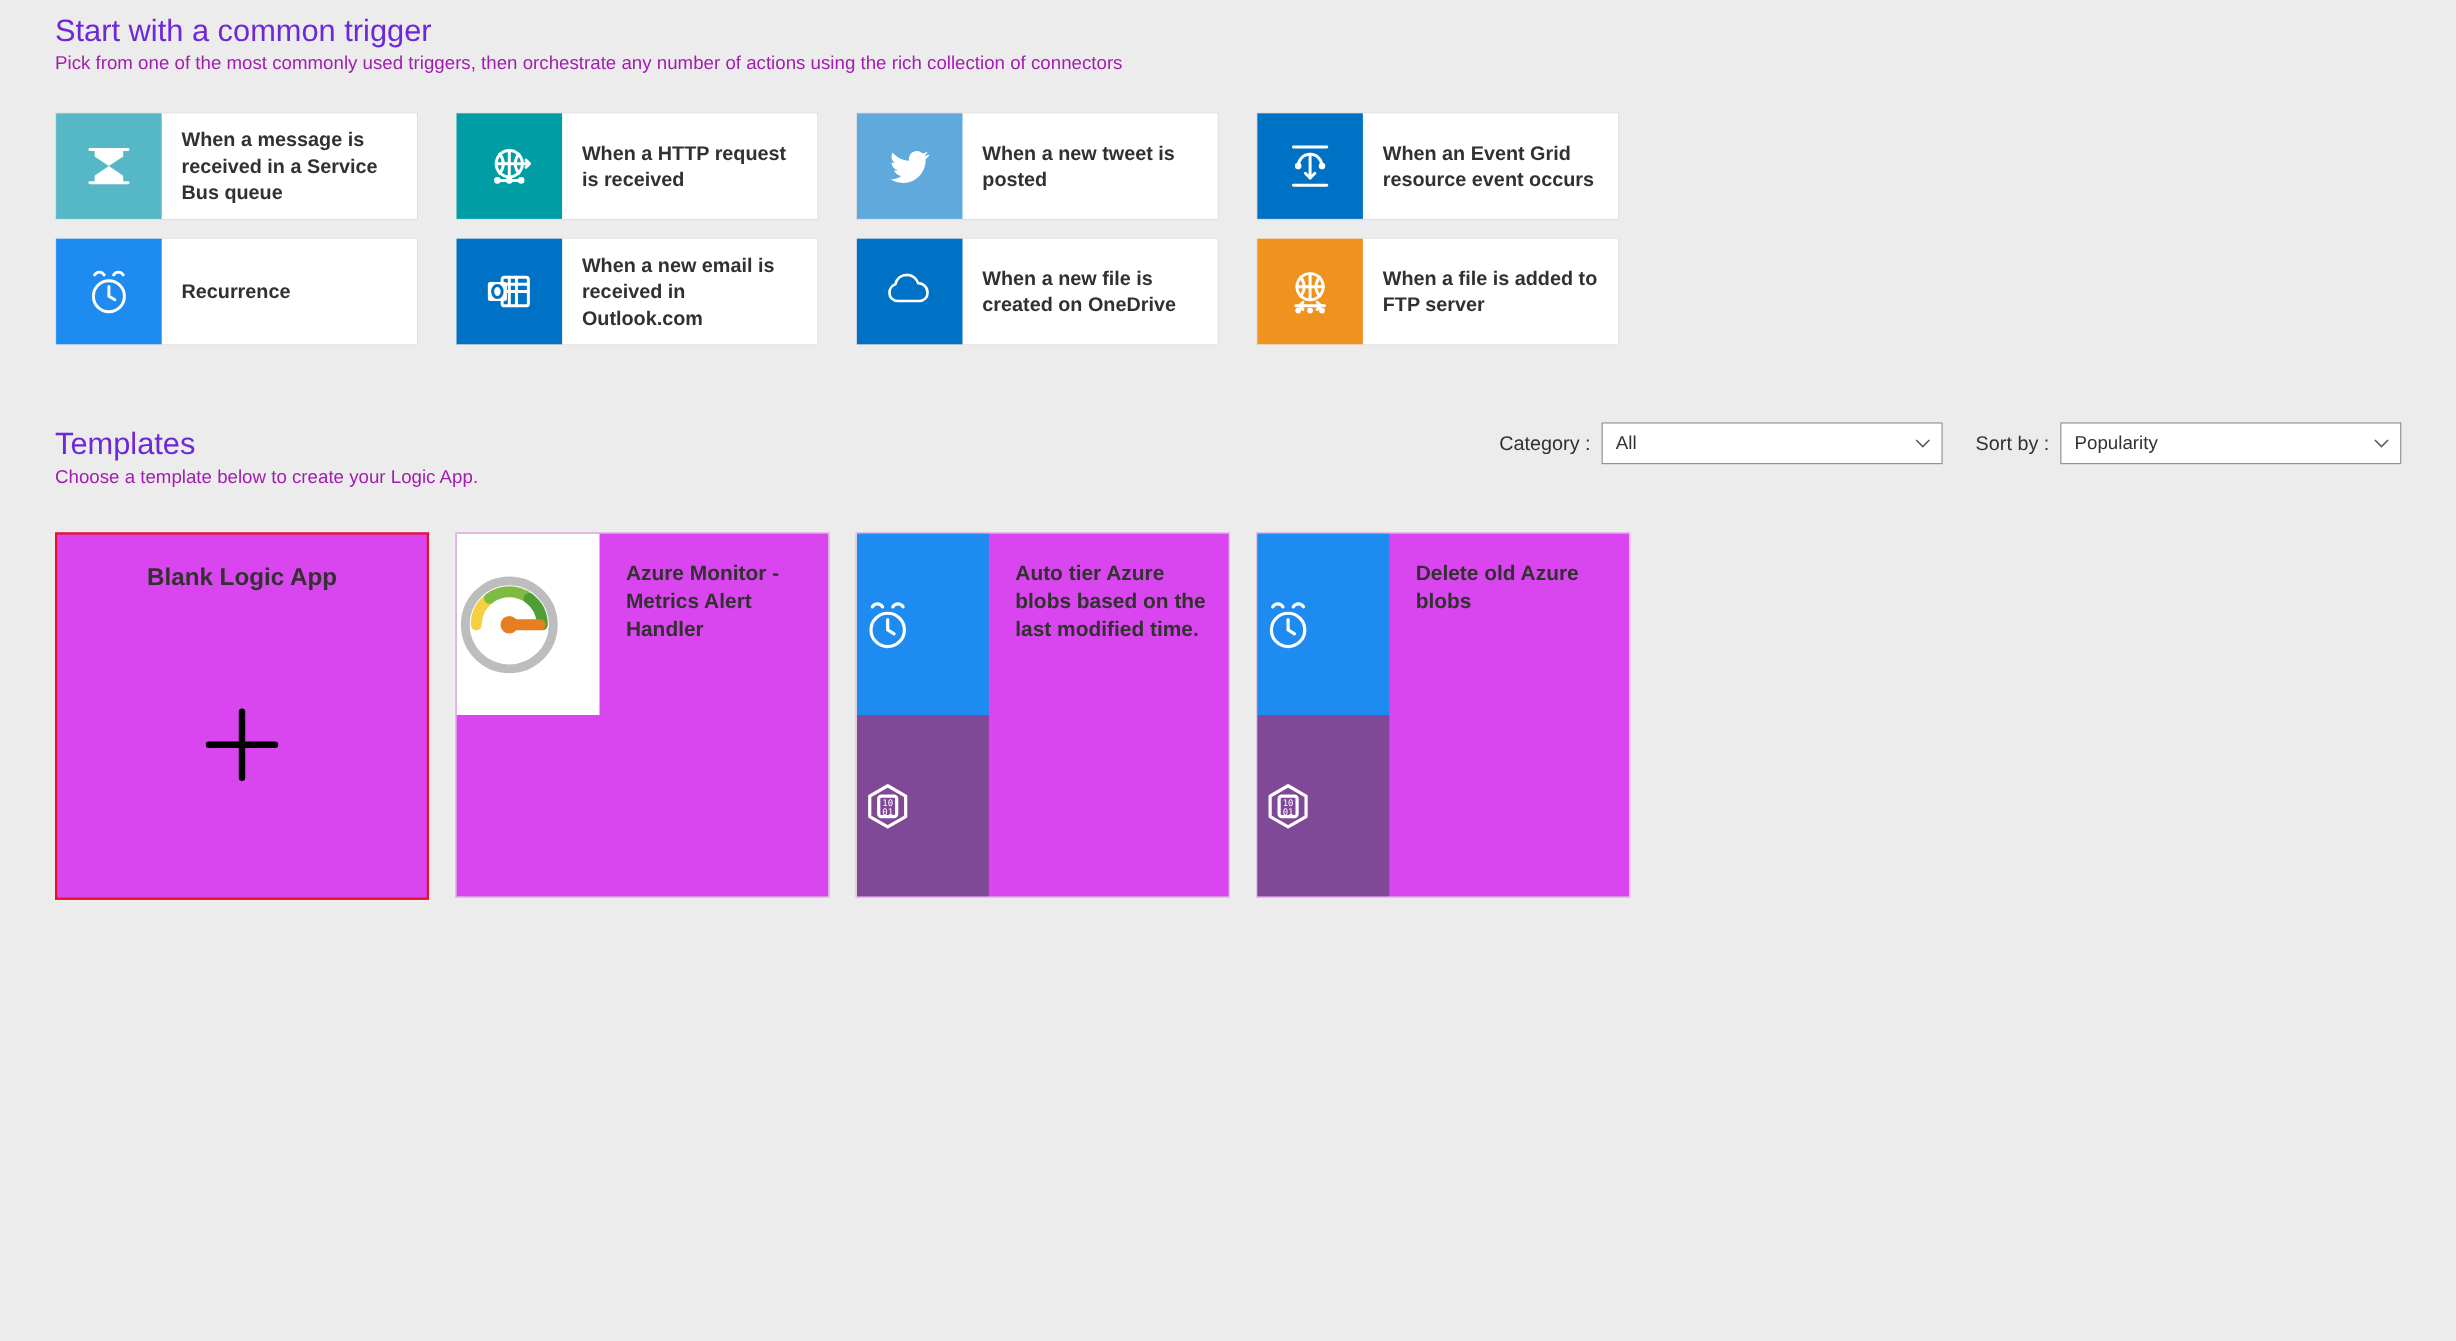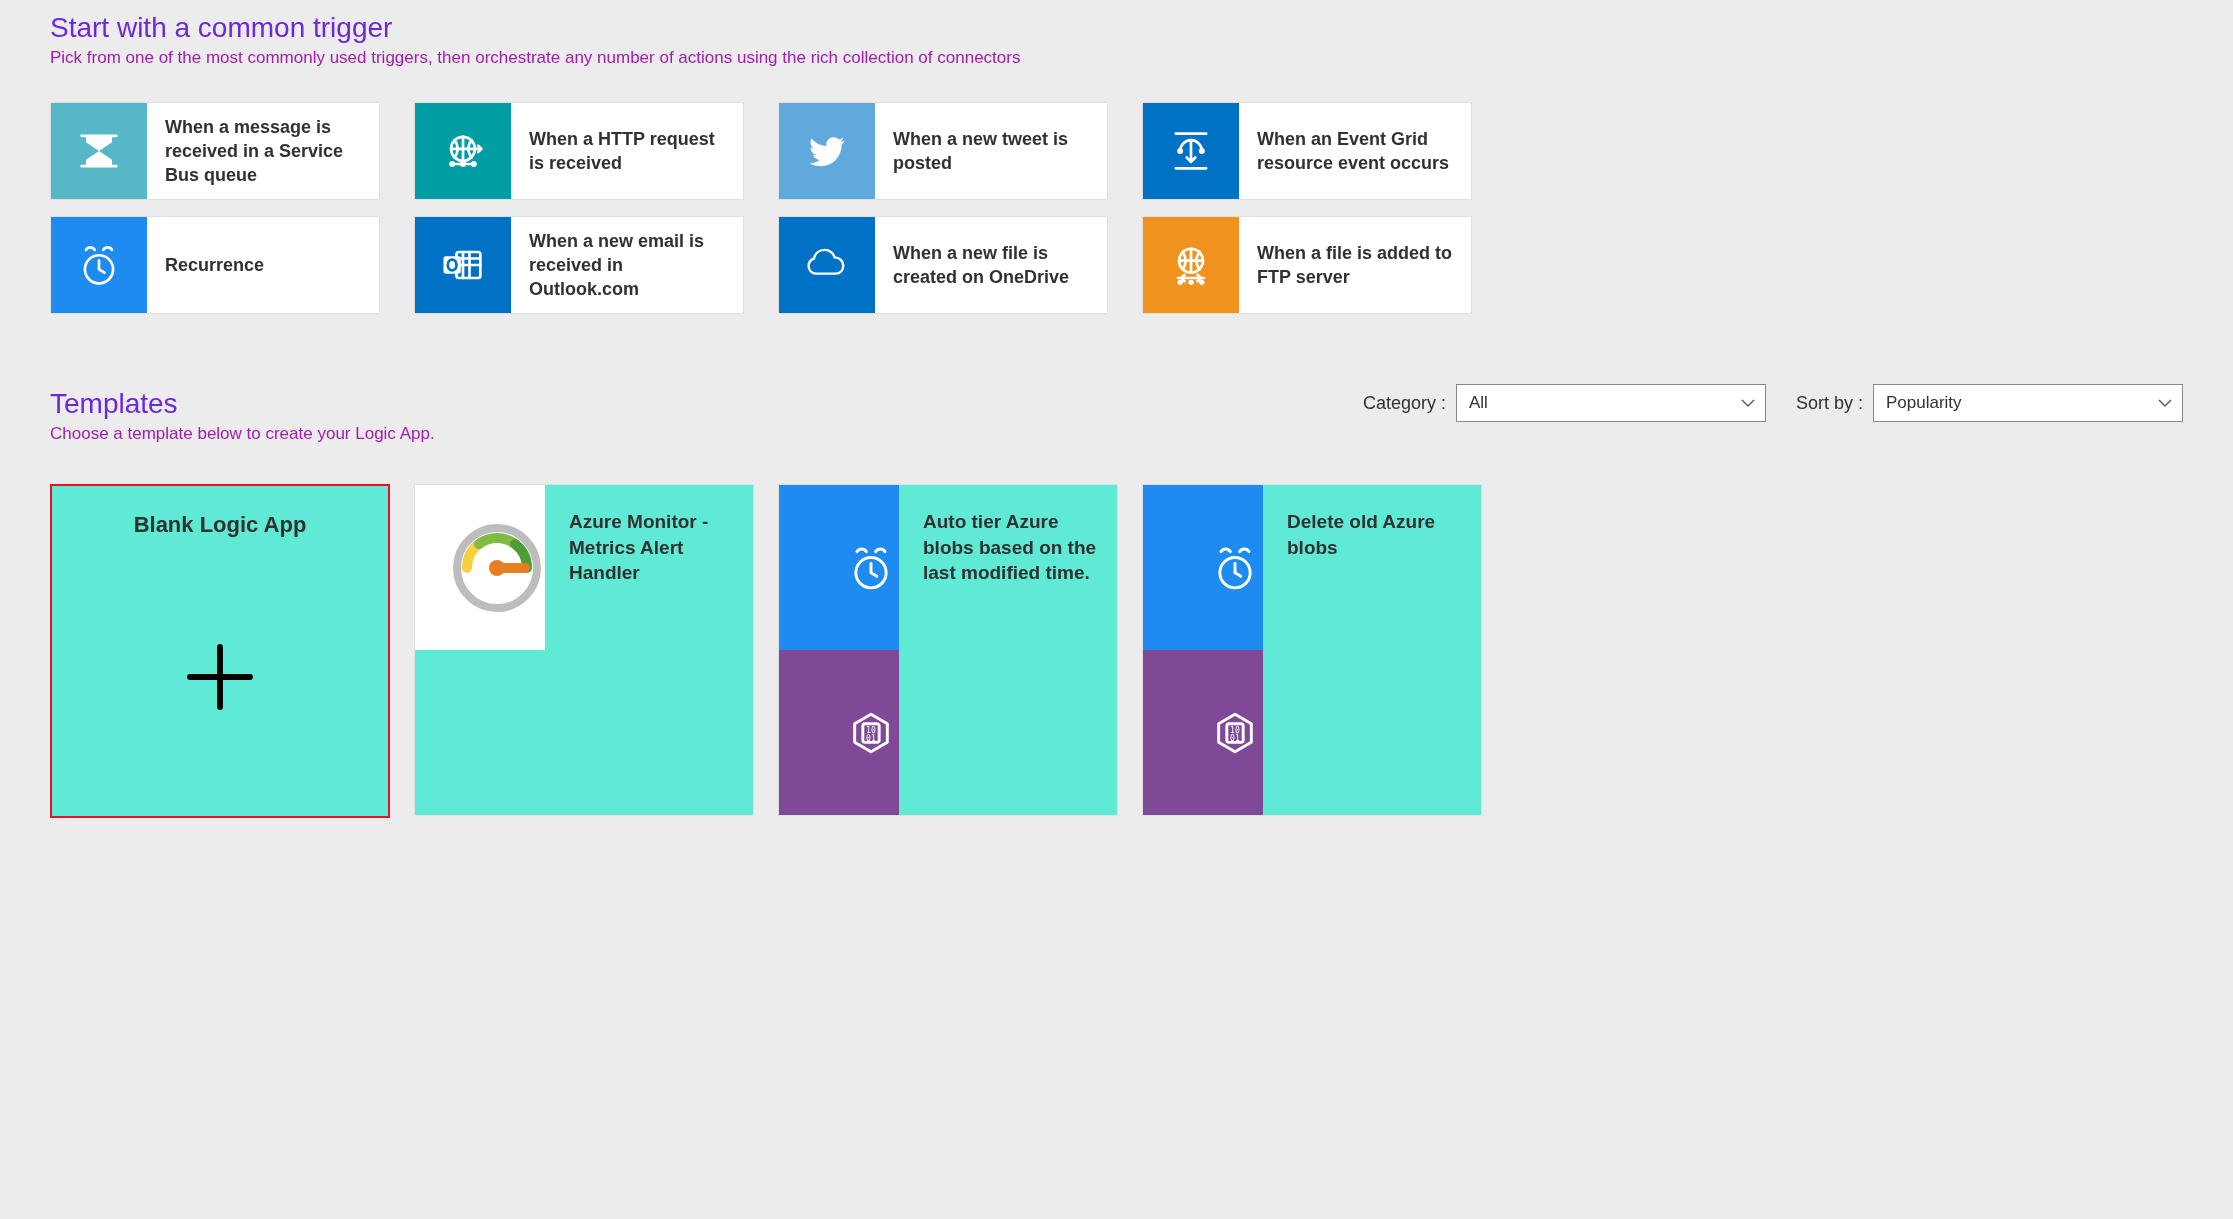--- a/index.html
+++ b/index.html
@@ -12,25 +12,25 @@
   .trigger-label{flex:1;padding:10px 16px 10px 18px;display:flex;align-items:center;font-size:18px;line-height:1.35;font-weight:600;color:#323130;}
   .templates-header{display:flex;align-items:flex-start;margin-top:70px;gap:30px;}
   .templates-left{flex:0 0 auto;}
   .templates-left .sec-title{margin-top:4px;}
   .filters{margin-left:auto;display:flex;align-items:flex-start;gap:30px;}
   .filter-group{display:flex;align-items:center;gap:10px;}
   .filter-label{font-size:18px;}
   .select{position:relative;height:36px;border:1px solid #8a8886;background:#fff;display:flex;align-items:center;padding:0 36px 0 12px;font-size:17px;min-width:250px;cursor:pointer;}
   .select .chev{position:absolute;right:10px;top:50%;transform:translateY(-50%);}
   .template-grid{display:grid;grid-template-columns:repeat(4,340px);gap:20px 24px;margin-top:40px;}
-  .template-card{background:#5eead4;border:1px solid #e1dfdd;height:330px;cursor:pointer;display:flex;flex-direction:column;overflow:hidden;}
+  .template-card{background:#d946ef;border:1px solid #e1dfdd;height:330px;cursor:pointer;display:flex;flex-direction:column;overflow:hidden;}
   .template-card.highlight{border:2px solid #e81123;}
   .template-card .row1{display:flex;height:165px;}
   .template-card .row2{display:flex;height:165px;}
-  .template-card .tile{flex:0 0 120px;display:flex;align-items:center;justify-content:flex-end;color:#fff;}
+  .template-card .tile{flex:0 0 120px;display:flex;align-items:center;justify-content:flex-start;color:#fff;}
   .template-card .txt{flex:1;padding:24px 18px 0 24px;font-size:19px;font-weight:600;line-height:1.35;}
   .blank-title{text-align:center;font-size:22px;font-weight:600;padding-top:26px;}
   .blank-plus{flex:1;display:flex;align-items:center;justify-content:center;}
   svg{display:block;}
 </style>
 </head>
 <body>
 
 <div class="page">
 

